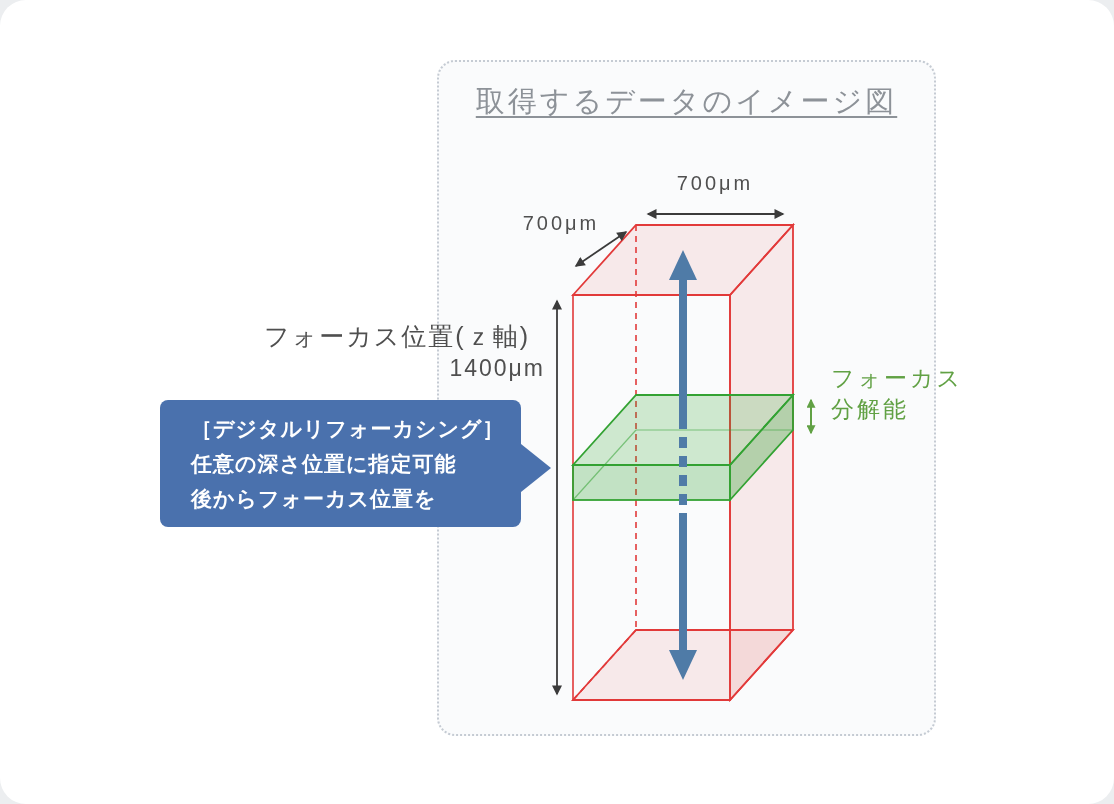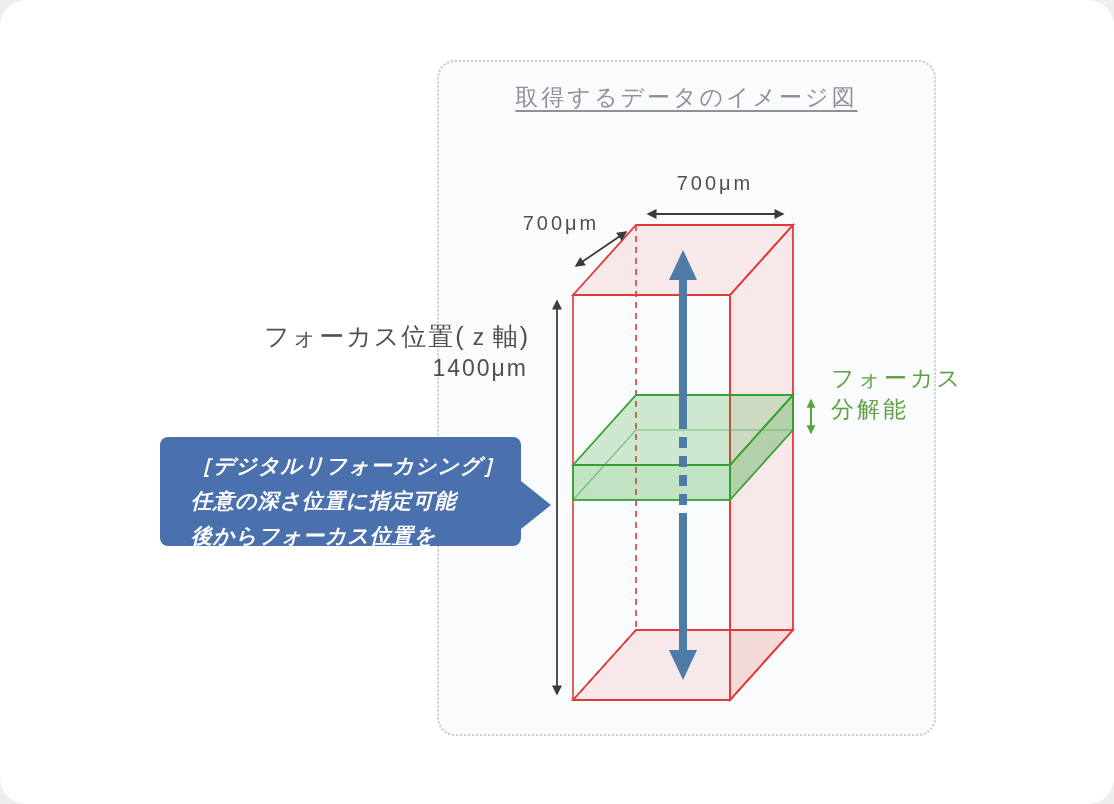--- a/index.html
+++ b/index.html
@@ -19,33 +19,33 @@
     font-family:"Liberation Sans","DejaVu Sans",sans-serif;
   }
   .dashed-panel{
     position:absolute;left:437px;top:60px;width:499px;height:676px;
     border:2px dotted #c5cbd3;border-radius:18px;background:#fafbfc;z-index:1;
   }
   .diagram-svg{position:absolute;left:0;top:0;z-index:2;}
   .lbl{position:absolute;z-index:3;color:var(--text-gray);white-space:nowrap;}
   .panel-title{
     left:437px;top:82px;width:499px;text-align:center;
-    font-size:23px;letter-spacing:3px;color:var(--title-gray);
+    font-size:29px;letter-spacing:3px;color:var(--title-gray);
     text-decoration:underline;text-underline-offset:5px;
   }
   .dim-width{left:645px;top:172px;width:140px;text-align:center;font-size:20px;letter-spacing:3px;}
   .dim-depth{left:496px;top:212px;width:130px;text-align:center;font-size:20px;letter-spacing:3px;}
   .z-label{left:225px;top:320px;width:305px;text-align:right;font-size:25px;letter-spacing:2px;}
-  .z-value{left:227px;top:355px;width:301px;text-align:right;font-size:23px;letter-spacing:2px;}
+  .z-value{left:244px;top:355px;width:301px;text-align:right;font-size:23px;letter-spacing:2px;}
   .res-block{left:831px;top:363px;font-size:23px;letter-spacing:3px;line-height:31px;color:var(--text-green);}
   .callout{
-    position:absolute;left:160px;top:437px;width:361px;height:109px;z-index:3;
+    position:absolute;left:160px;top:400px;width:361px;height:127px;z-index:3;
     background:var(--callout-bg);border-radius:8px;color:#ffffff;
     padding:11px 14px 0 31px;font-size:21px;line-height:35px;font-weight:bold;
-    letter-spacing:1px;white-space:nowrap;font-style:italic;
+    letter-spacing:1px;white-space:nowrap;
   }
   .callout-pointer{
     position:absolute;right:-30px;top:44px;width:0;height:0;
     border-top:24px solid transparent;border-bottom:24px solid transparent;
     border-left:30px solid var(--callout-bg);
   }
   
   .red-face{fill:var(--box-red);fill-opacity:0.09;stroke:var(--box-red);stroke-width:1.8;}
   .red-edge{stroke:var(--box-red);stroke-width:1.6;fill:none;}
   .dashed-red{stroke-dasharray:6 5;}

